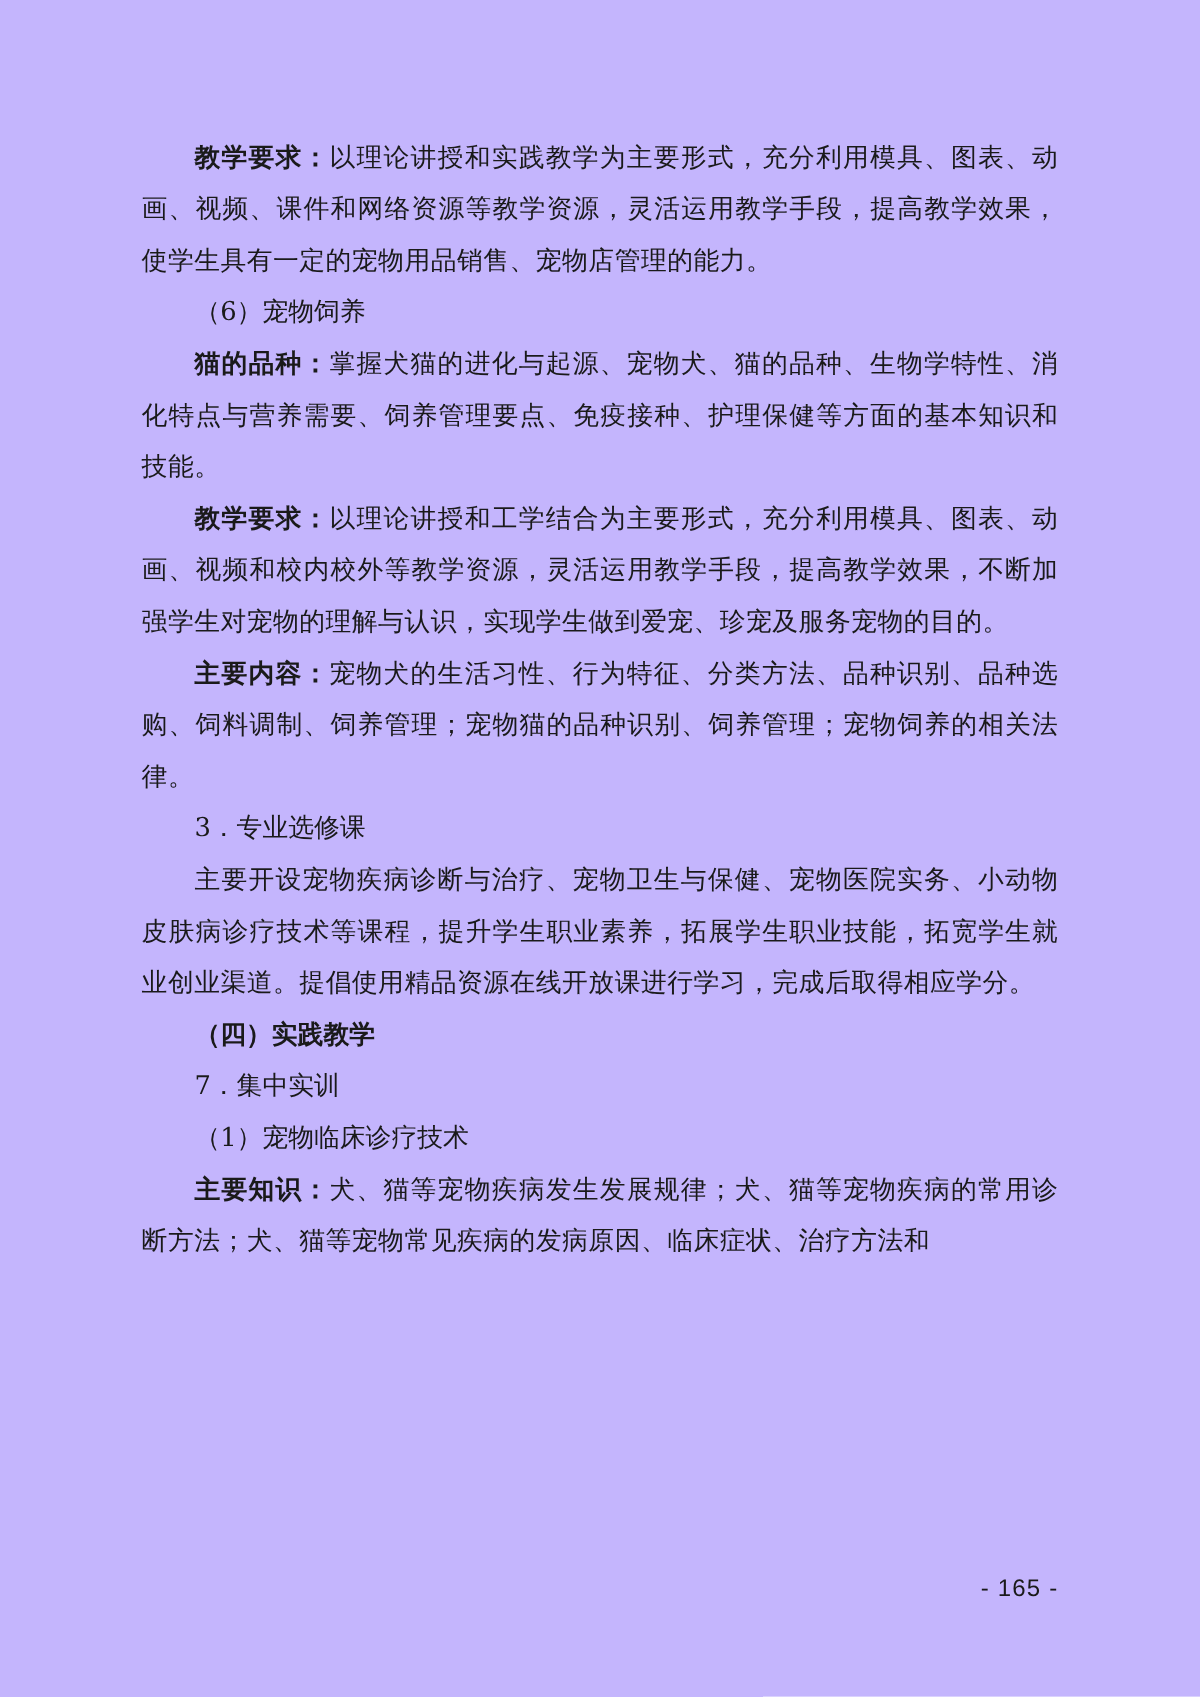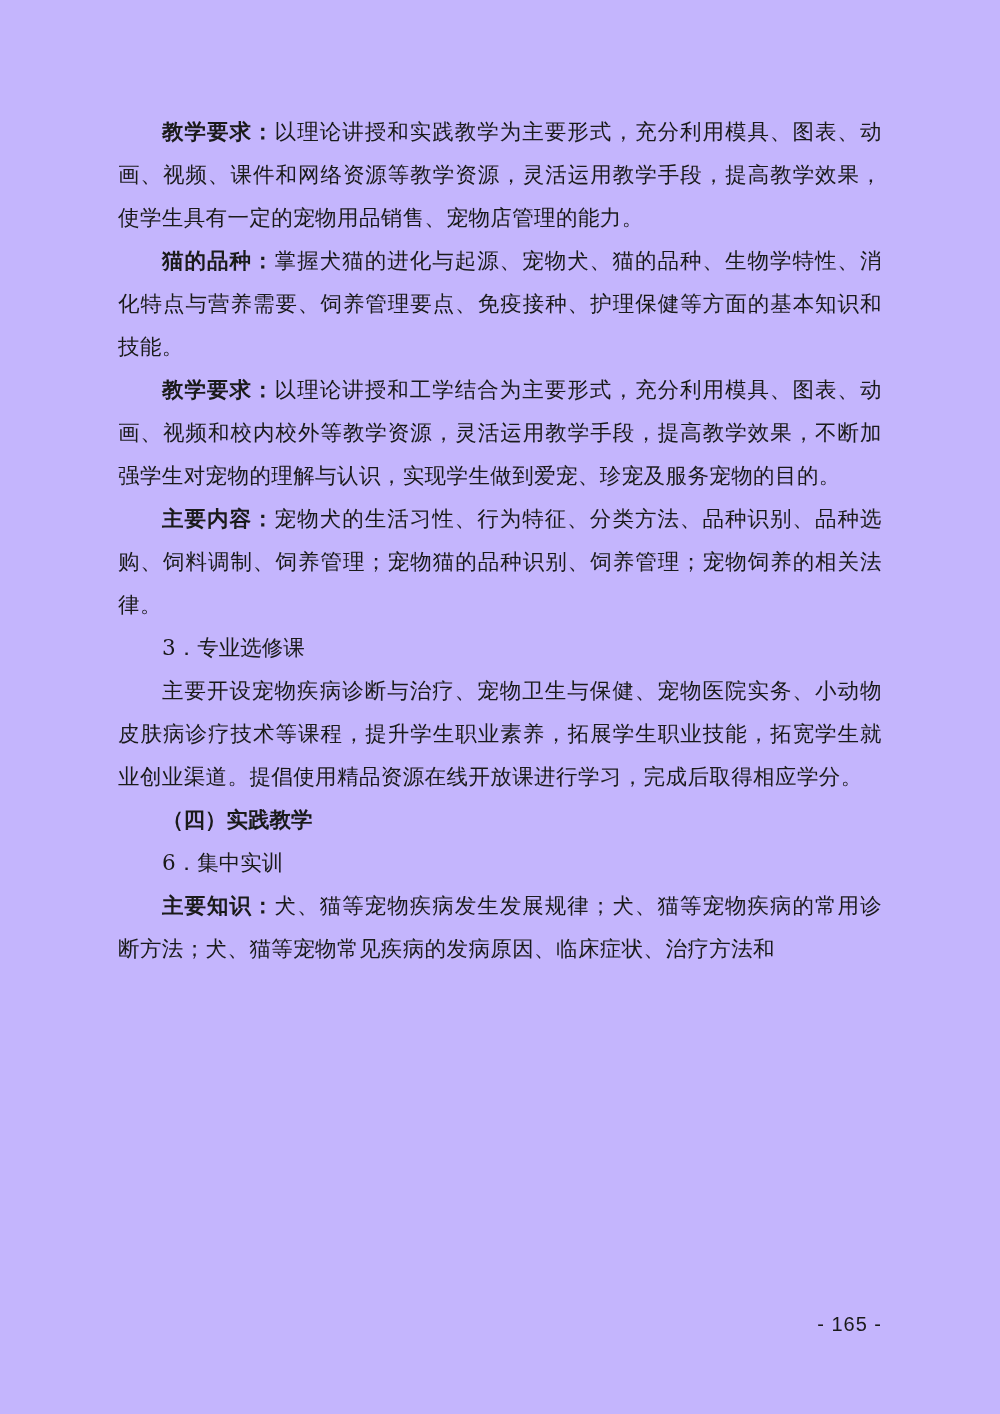--- a/index.html
+++ b/index.html
@@ -66,36 +66,38 @@
   }
 </style>
 </head>
 <body>
 
 <div class="page">
   <div class="content">
 
     <p class="para indent1"><span class="bold-lead">教学要求：</span><span>以理论讲授和实践教学为主要形式，充分利用模具、图表、动画、视频、课件和网络资源等教学资源，灵活运用教学手段，提高教学效果，使学生具有一定的宠物用品销售、宠物店管理的能力。</span></p>
 
+    <p class="subheading">（6）宠物饲养</p>
 
     <p class="para indent1"><span class="bold-lead">猫的品种：</span><span>掌握犬猫的进化与起源、宠物犬、猫的品种、生物学特性、消化特点与营养需要、饲养管理要点、免疫接种、护理保健等方面的基本知识和技能。</span></p>
 
     <p class="para indent1"><span class="bold-lead">教学要求：</span><span>以理论讲授和工学结合为主要形式，充分利用模具、图表、动画、视频和校内校外等教学资源，灵活运用教学手段，提高教学效果，不断加强学生对宠物的理解与认识，实现学生做到爱宠、珍宠及服务宠物的目的。</span></p>
 
     <p class="para indent1"><span class="bold-lead">主要内容：</span><span>宠物犬的生活习性、行为特征、分类方法、品种识别、品种选购、饲料调制、饲养管理；宠物猫的品种识别、饲养管理；宠物饲养的相关法律。</span></p>
 
     <p class="subheading">3．专业选修课</p>
 
     <p class="para indent1">主要开设宠物疾病诊断与治疗、宠物卫生与保健、宠物医院实务、小动物皮肤病诊疗技术等课程，提升学生职业素养，拓展学生职业技能，拓宽学生就业创业渠道。提倡使用精品资源在线开放课进行学习，完成后取得相应学分。</p>
 
 
 
     <p class="heading">（四）实践教学</p>
 
-    <p class="subheading">6．集中实训</p>
+    <p class="subheading">7．集中实训</p>
 
+    <p class="subheading">（1）宠物临床诊疗技术</p>
 
     <p class="para indent1"><span class="bold-lead">主要知识：</span><span>犬、猫等宠物疾病发生发展规律；犬、猫等宠物疾病的常用诊断方法；犬、猫等宠物常见疾病的发病原因、临床症状、治疗方法和</span></p>
 
   </div>
 
   <div class="pagenum">- 165 -</div>
 </div>
 
 </body></html>

